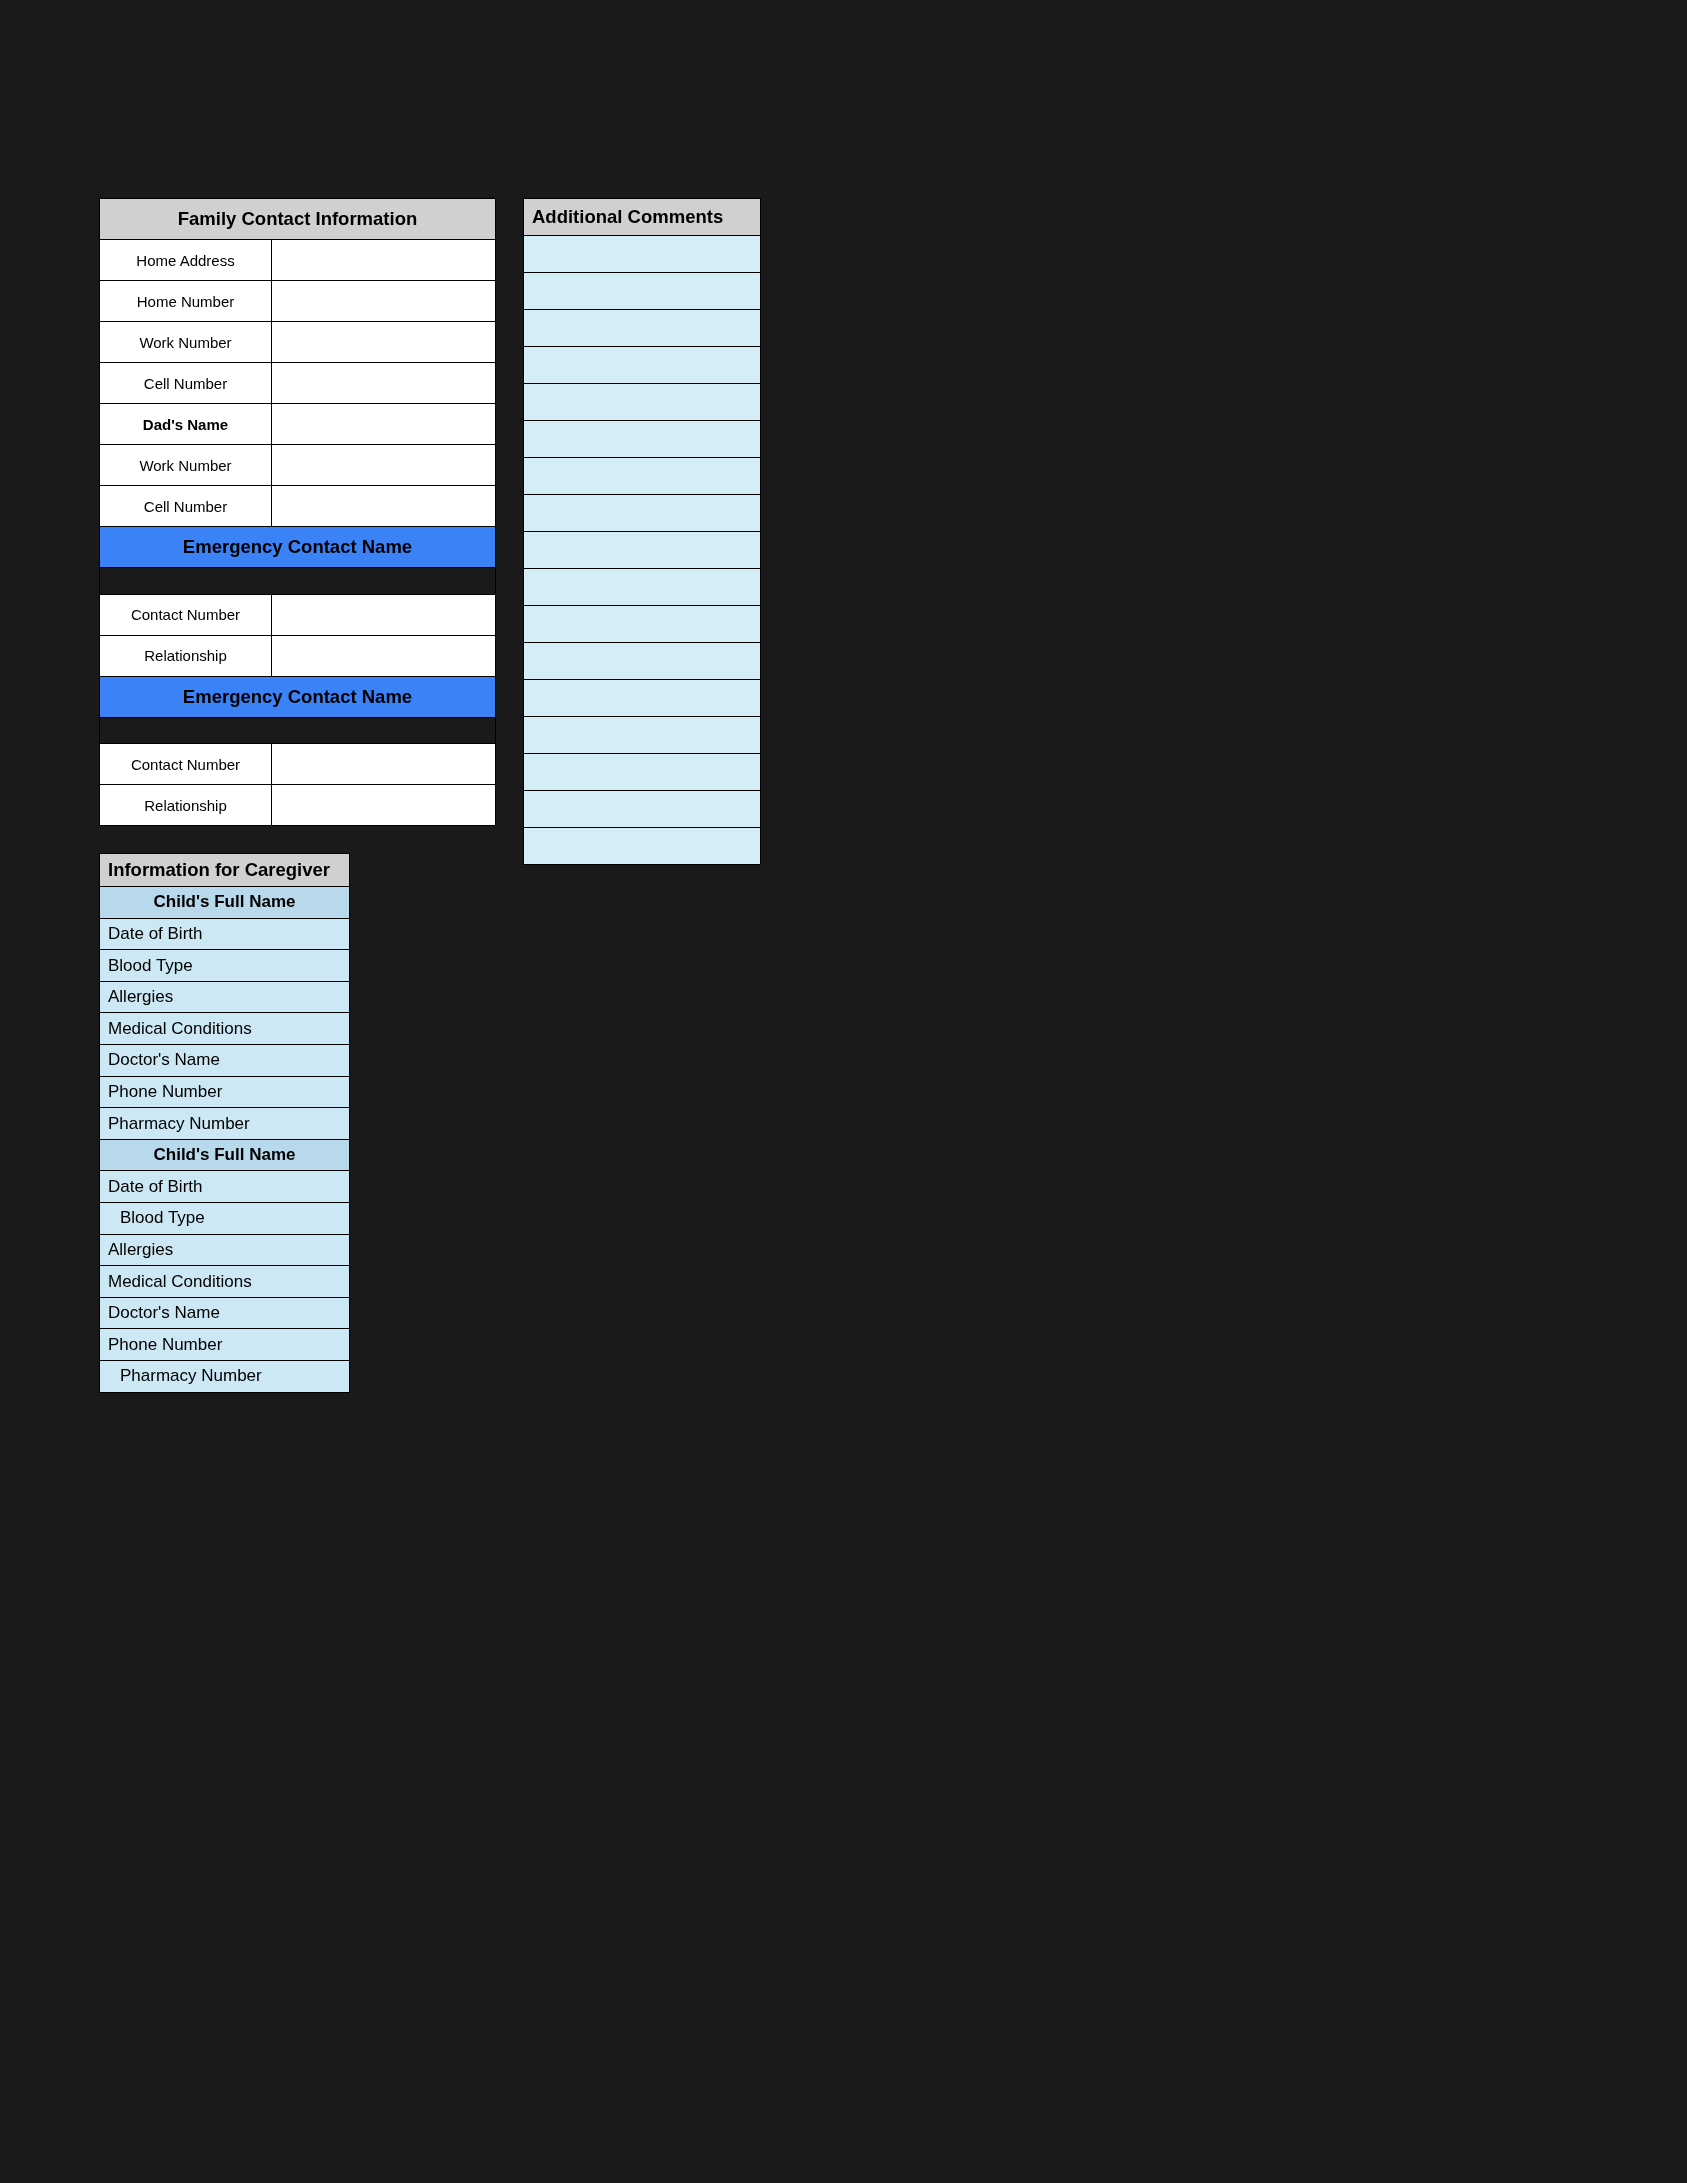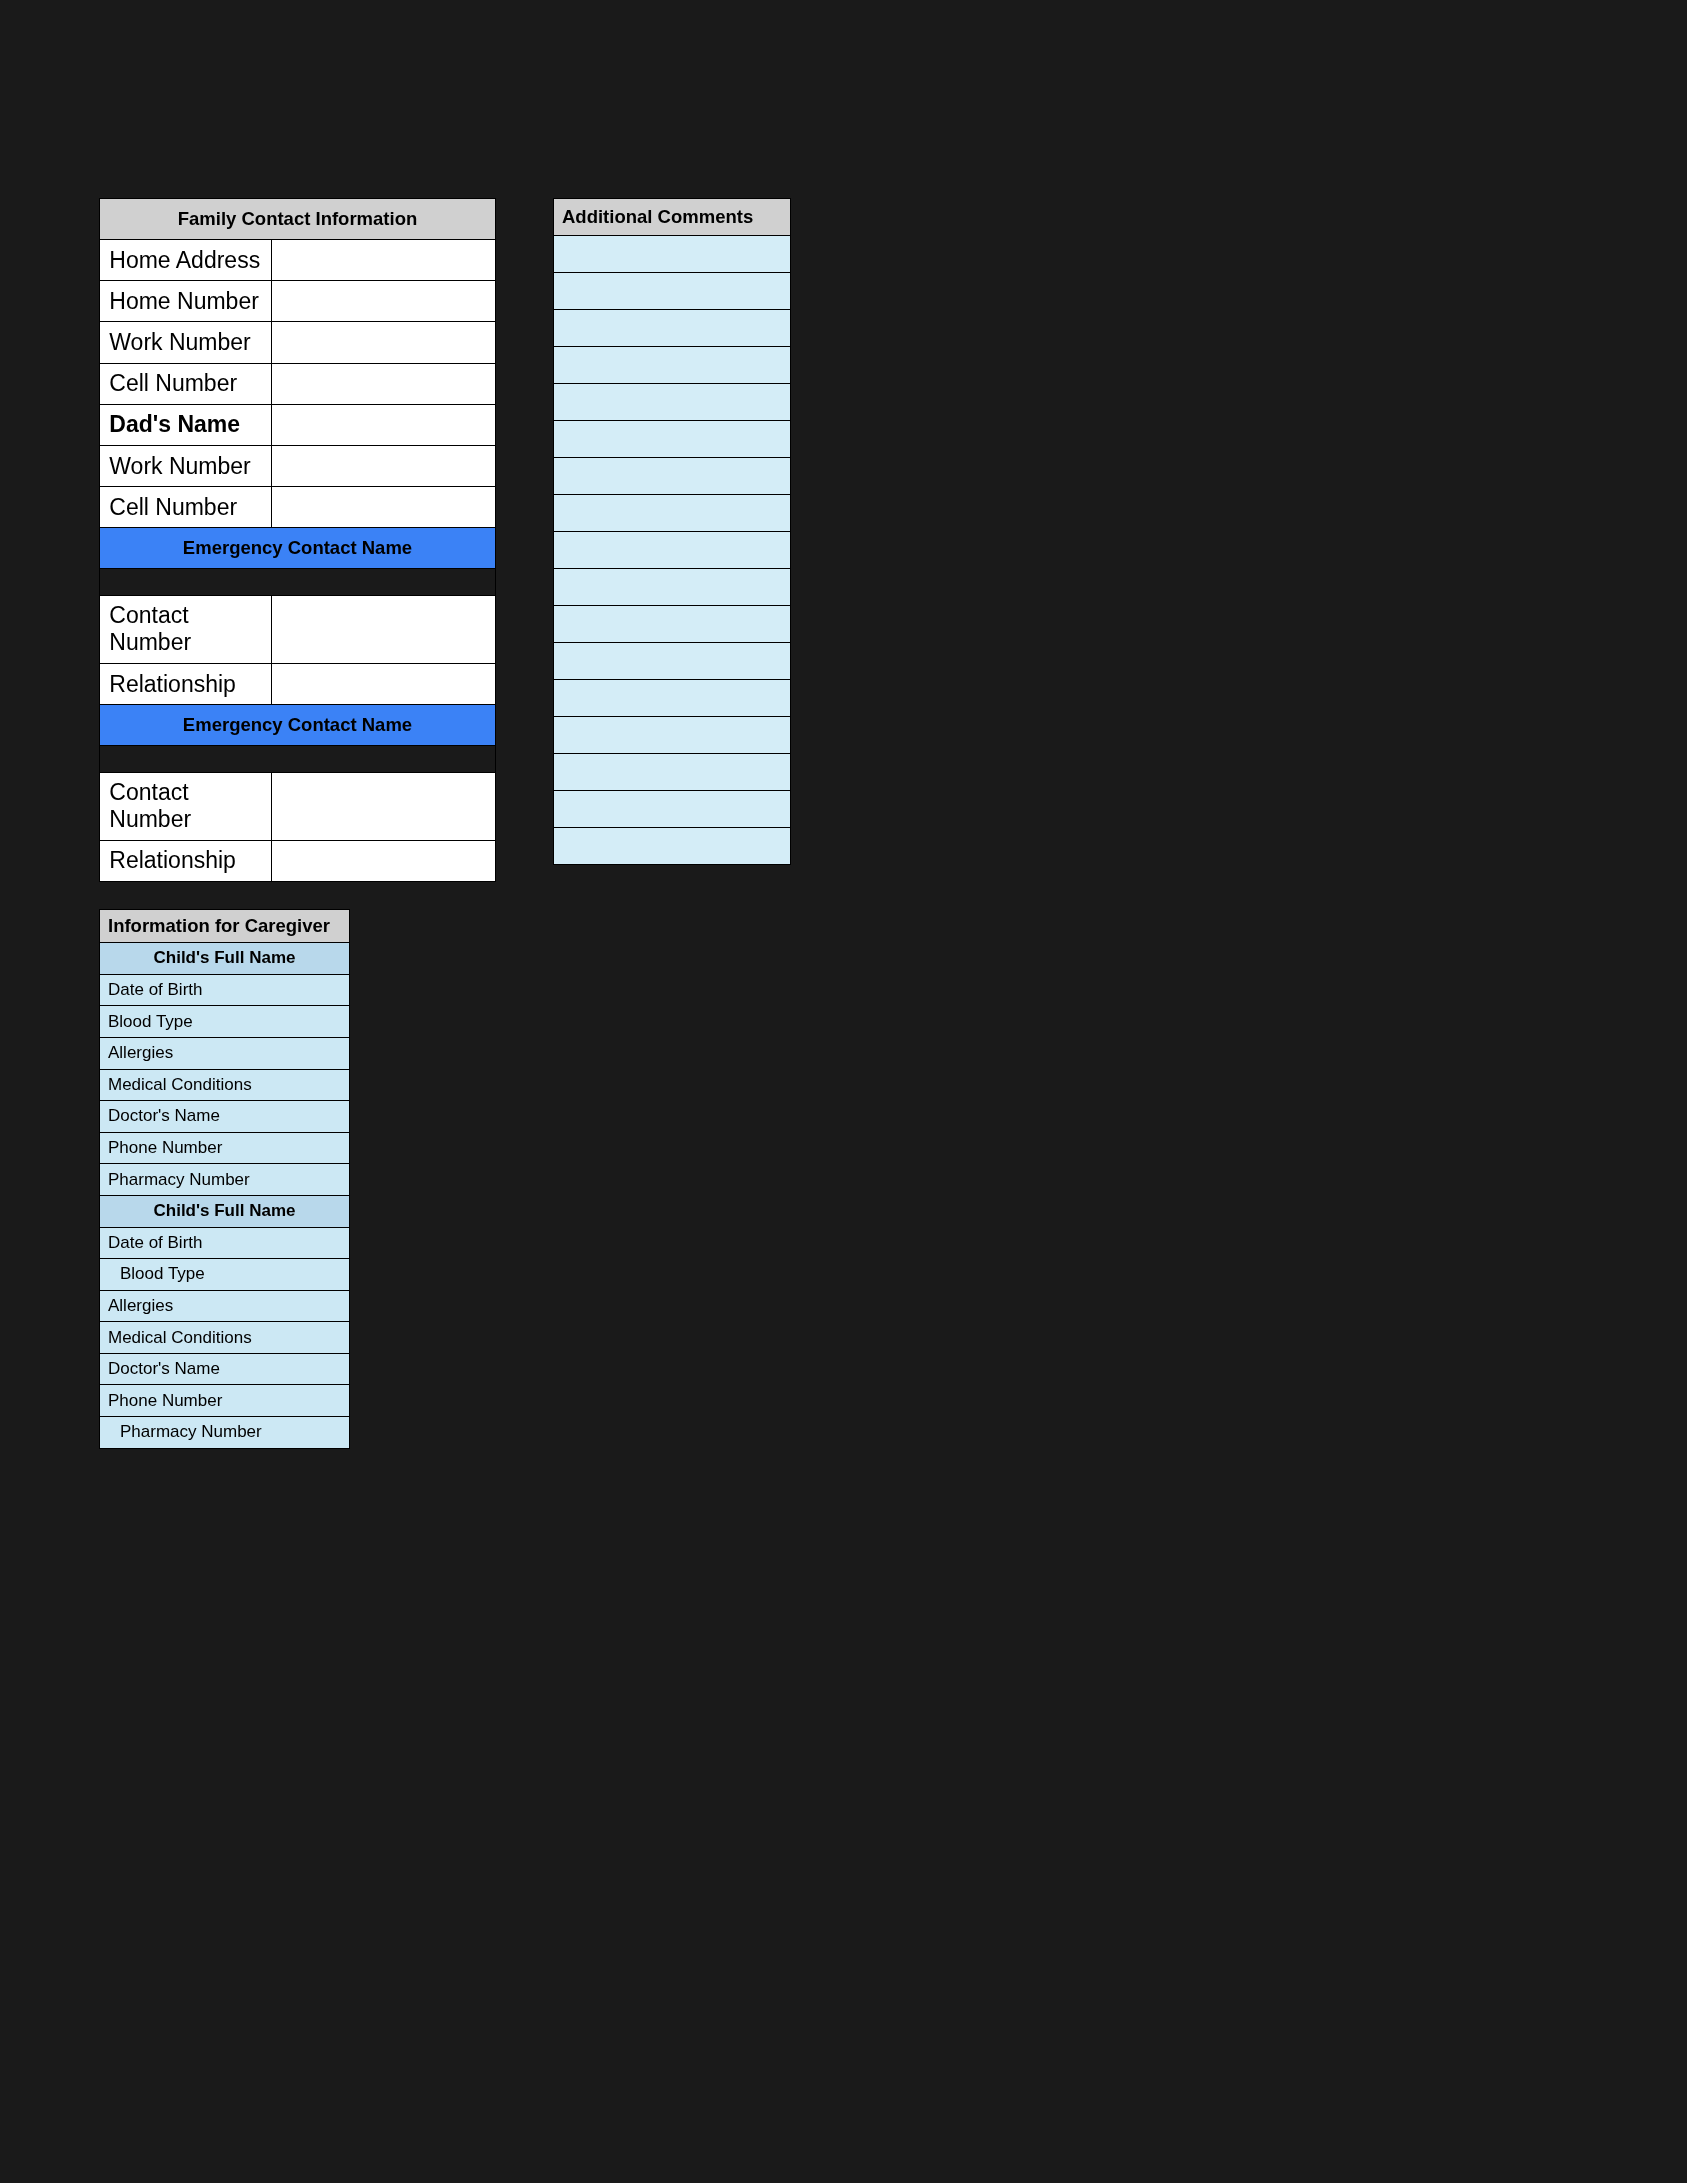--- a/index.html
+++ b/index.html
@@ -10,21 +10,21 @@
       height: 2183px;
       font-family: Arial, sans-serif;
       position: relative;
     }
 
     .page {
       position: absolute;
       top: 198px;
       left: 99px;
       display: flex;
-      gap: 57px;
+      gap: 27px;
       align-items: flex-start;
     }
 
     .left-panel {
       display: flex;
       flex-direction: column;
       gap: 0;
     }
 
     .right-panel {
@@ -38,23 +38,24 @@
       border: 1.3px solid #000;
     }
 
     .family-table {
       width: 397px;
     }
 
     .family-table td {
       border: 0.7px solid #000;
       padding: 6.6px 9.3px;
-      font-size: 23px;
+      font-size: 15px;
       background: #fff;
       height: 41px;
+      text-align: center;
     }
 
     .family-table .header-row td {
       background: #d0d0d0;
       font-weight: bold;
       text-align: center;
       font-size: 18.5px;
     }
 
     .family-table .section-header td {

